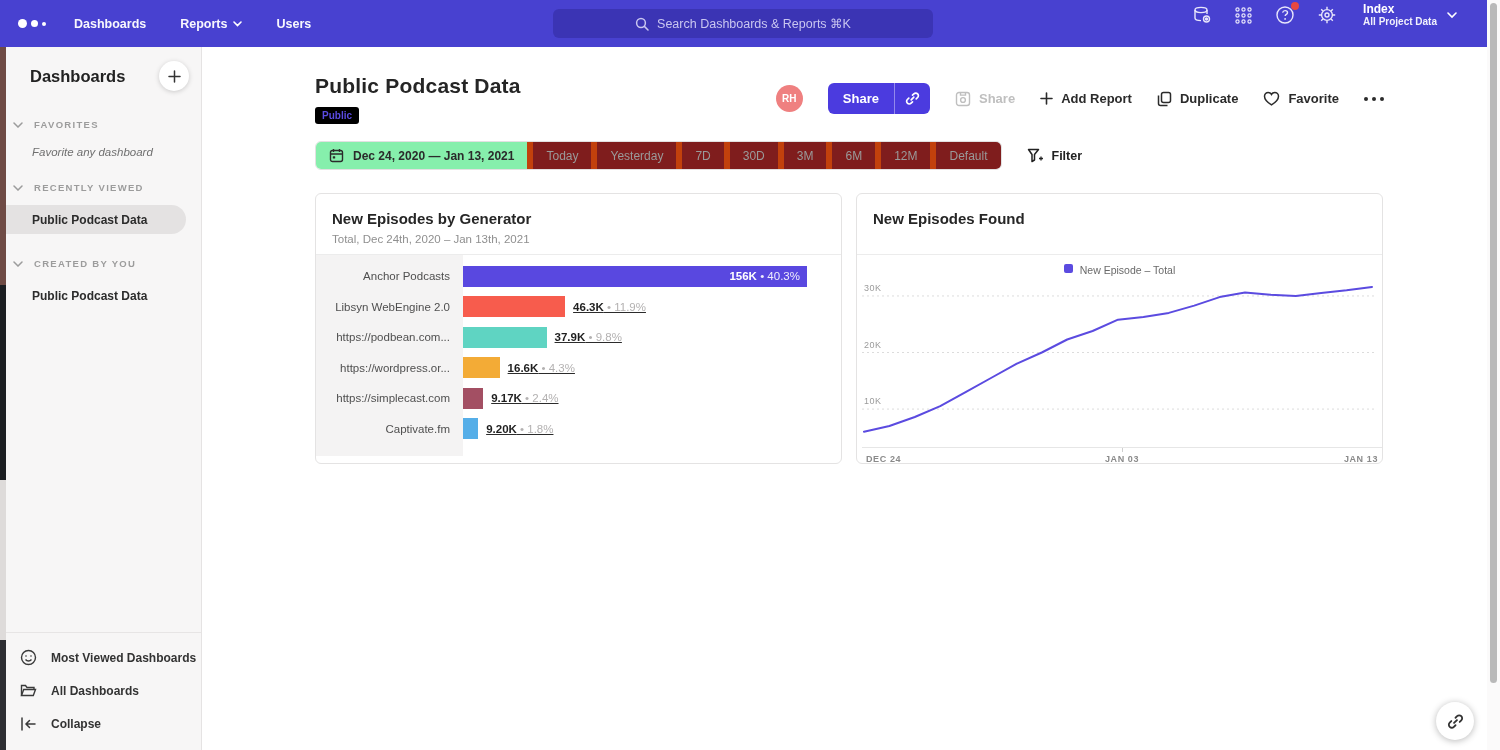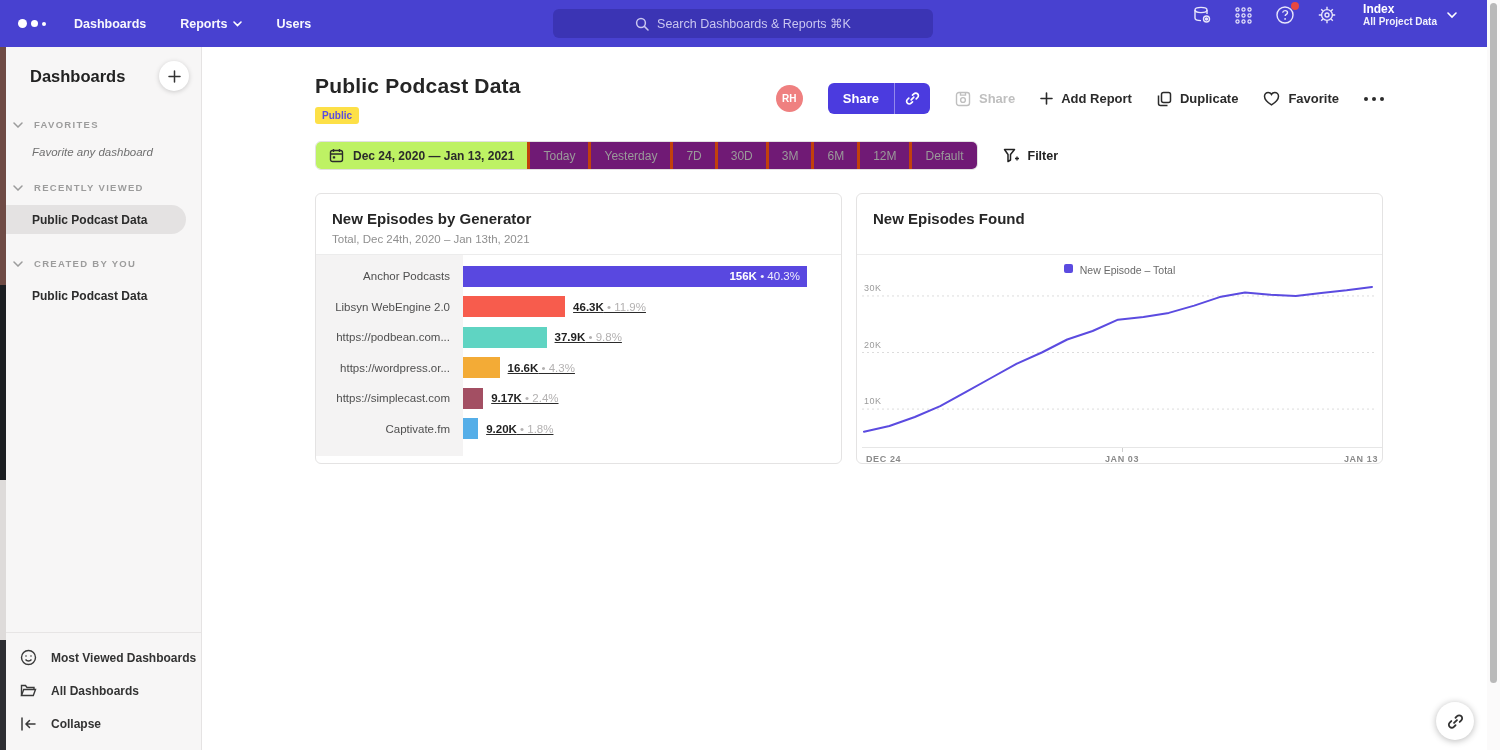--- a/index.html
+++ b/index.html
@@ -68,36 +68,36 @@
     position:absolute; left:0; bottom:0; width:100%; border-top:1px solid #e7e5e5;
     padding:8px 0 10px 0; background:#f7f6f6;
   }
   .foot-item { display:flex; align-items:center; gap:14px; padding-left:20px; height:33px; font-size:12px; font-weight:bold; color:#333; cursor:pointer; }
   .foot-item .ficon { color:#3a3a3a; display:flex; }
 
   
   .main { position:absolute; left:202px; top:47px; width:1298px; height:703px; background:#fff; padding:0 116px 0 113px; }
   .header-row { display:flex; justify-content:space-between; align-items:flex-start; margin-top:27px; }
   .page-title { font-size:21px; font-weight:bold; color:#252525; letter-spacing:.2px; }
-  .page-badge { display:inline-block; margin-top:9px; background:#fde047; color:#5a4be0; font-size:10px; font-weight:bold; padding:3px 7px; border-radius:3px; }
+  .page-badge { display:inline-block; margin-top:9px; background:#000000; color:#5a4be0; font-size:10px; font-weight:bold; padding:3px 7px; border-radius:3px; }
   .actions { display:flex; align-items:center; gap:25px; margin-top:9px; }
   .avatar { width:27px; height:27px; border-radius:50%; background:#ef8080; color:#fff; font-size:10px; font-weight:bold; display:flex; align-items:center; justify-content:center; cursor:pointer; }
   .share-group { display:flex; cursor:pointer; }
   .share-main { background:#4b3bdf; color:#fff; font-size:13px; font-weight:bold; padding:8px 15px; border-radius:6px 0 0 6px; }
   .share-link { background:#4b3bdf; color:#fff; padding:7px 10px; border-left:1px solid rgba(255,255,255,.4); border-radius:0 6px 6px 0; display:flex; align-items:center; }
   .action-btn { display:flex; align-items:center; gap:8px; font-size:13px; font-weight:bold; color:#2b2b2b; cursor:pointer; background:none; border:none; padding:0; font-family:inherit; }
   .action-btn.disabled { color:#bfbfbf; cursor:default; }
   .dots-more { display:flex; gap:4px; cursor:pointer; padding:4px 0; }
   .dots-more i { width:4px; height:4px; background:#2b2b2b; border-radius:50%; display:block; }
 
   
   .date-row { display:flex; align-items:center; margin-top:17px; }
   .seg-group { display:flex; border:1px solid #e2e1e1; border-radius:6px; overflow:hidden; height:29px; background:#fff; }
-  .seg { display:flex; align-items:center; padding:0 13px; font-size:12px; color:#9a9a9a; border-left:3px solid #c2410c; cursor:pointer; background:#701a75; white-space:nowrap; }
-  .seg.first { background:#bef264; border-left:none; color:#2b2b2b; font-weight:bold; gap:9px; }
+  .seg { display:flex; align-items:center; padding:0 13px; font-size:12px; color:#9a9a9a; border-left:6px solid #c2410c; cursor:pointer; background:#7f1d1d; white-space:nowrap; }
+  .seg.first { background:#86efac; border-left:none; color:#2b2b2b; font-weight:bold; gap:9px; }
   .filter-btn { display:flex; align-items:center; gap:9px; margin-left:25px; font-size:12.5px; font-weight:bold; color:#222; cursor:pointer; }
 
   
   .cards-row { display:flex; gap:14px; margin-top:23px; }
   .card { width:527px; height:271px; border:1px solid #e4e3e3; border-radius:6px; background:#fff; overflow:hidden; }
   .card-head { padding:16px 16px 0 16px; height:61px; border-bottom:1px solid #ececec; }
   .card-title { font-size:15px; font-weight:bold; color:#262626; }
   .card-sub { font-size:11.5px; color:#8f8f8f; margin-top:6px; }
 
   

